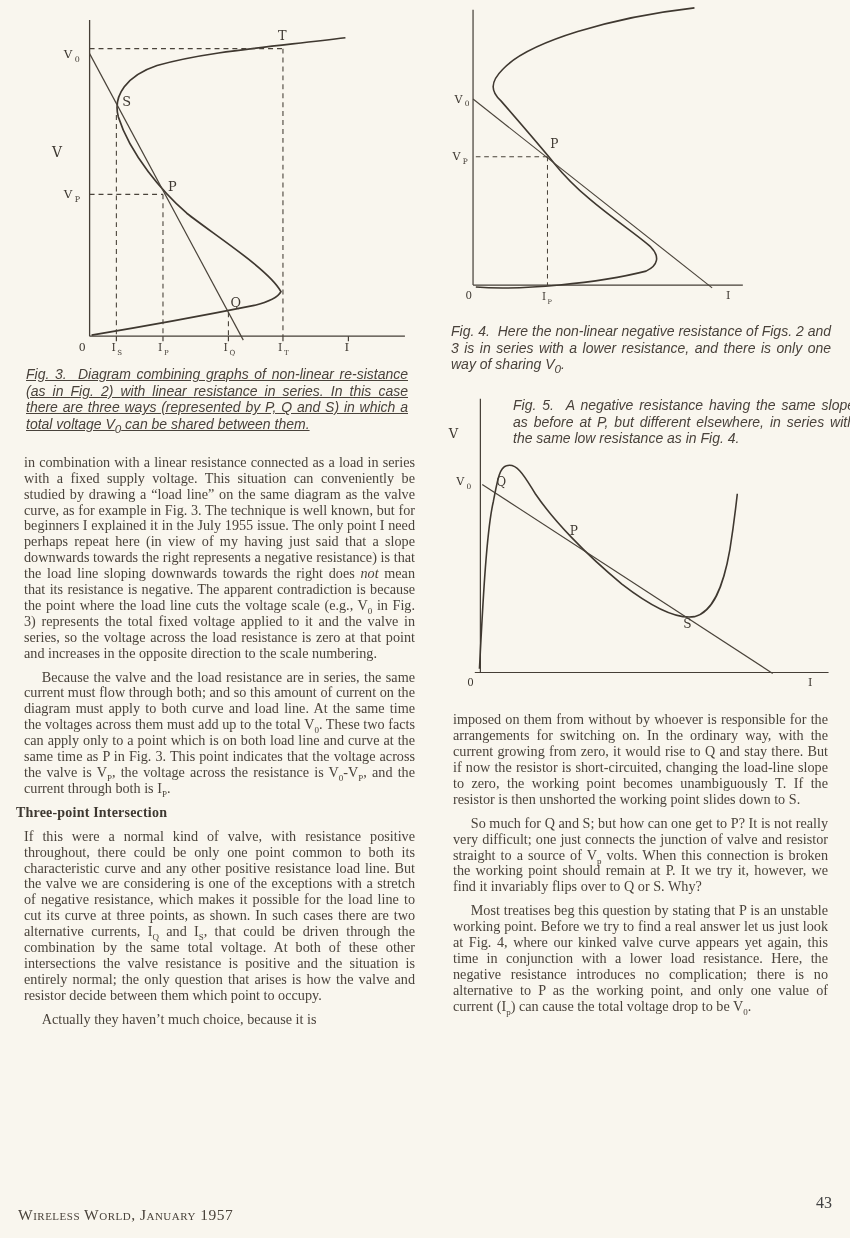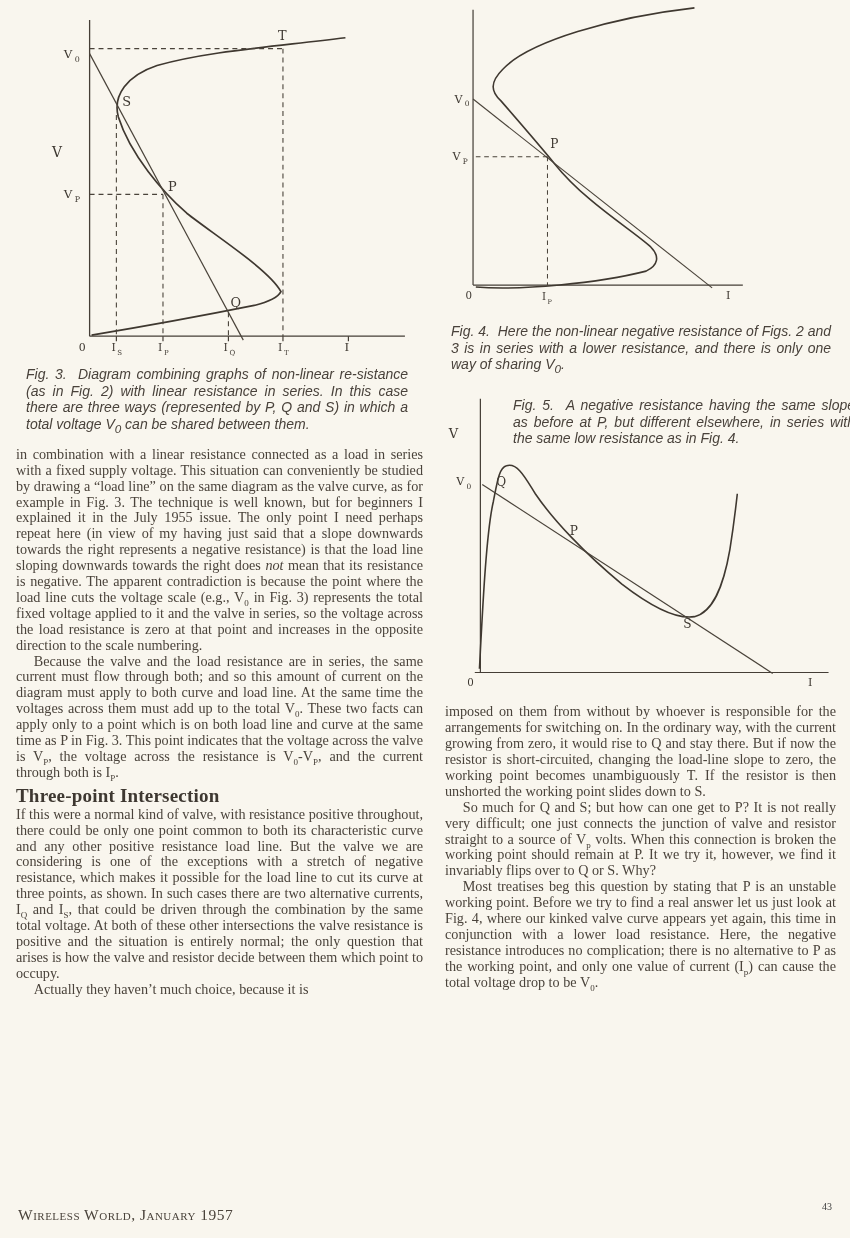--- a/index.html
+++ b/index.html
@@ -21,34 +21,34 @@
   .col-right{width:391px;flex:none;display:flex;flex-direction:column;}
   .figure{position:relative;}
   .figure svg{display:block;}
   .fig-caption{
     font-family:"Liberation Sans", sans-serif;
     font-style:italic;
     font-size:14px;line-height:16.5px;
     color:#49423b;
     text-align:justify;
   }
-  .fig3-caption{margin:8px 4px 10px 10px;width:382px;}
+  .fig3-caption{margin:8px 4px 10px 10px;width:382px;text-decoration:underline;}
   .fig4-caption{margin:10px 2px 4px 6px;width:380px;}
   .fig5-caption-overlay{
     position:absolute;left:68px;top:4px;width:342px;
   }
   .bodytext{
     font-size:14.2px;line-height:15.9px;
     text-align:justify;
     color:#4a433b;
   }
-  .bodytext p{margin:0;}
+  .bodytext p{margin:8px;}
   .bodytext p.indent{text-indent:1.25em;}
   .section-heading{
-    font-size:19px;font-weight:bold;
+    font-size:14px;font-weight:bold;
     margin:7px 0 3px 0;
     color:#3e3831;
     letter-spacing:.2px;
   }
   .bodytext sub{font-size:9px;line-height:0;}
   
   .axis{stroke:#453e36;stroke-width:1.3;fill:none;}
   .curve{stroke:#3f3830;stroke-width:1.7;fill:none;}
   .loadline{stroke:#4a433a;stroke-width:1.2;fill:none;}
   .dash{stroke:#4a433a;stroke-width:1.1;fill:none;stroke-dasharray:5 4;}
@@ -60,21 +60,21 @@
   .footer{
     display:flex;justify-content:space-between;align-items:flex-end;
     margin-top:auto;
     padding:0 4px 4px 2px;
   }
   .footer-left{
     font-variant:small-caps;
     font-size:15.5px;color:#4a433b;letter-spacing:.5px;
   }
   .footer-page{
-    font-size:10px;color:#404040;
+    font-size:16px;color:#404040;
     position:relative;top:-12px;margin-top:44px;
   }
 </style>
 </head>
 <body>
 
 <div class="page">
   <div class="columns">
 
     <div class="col-left">

